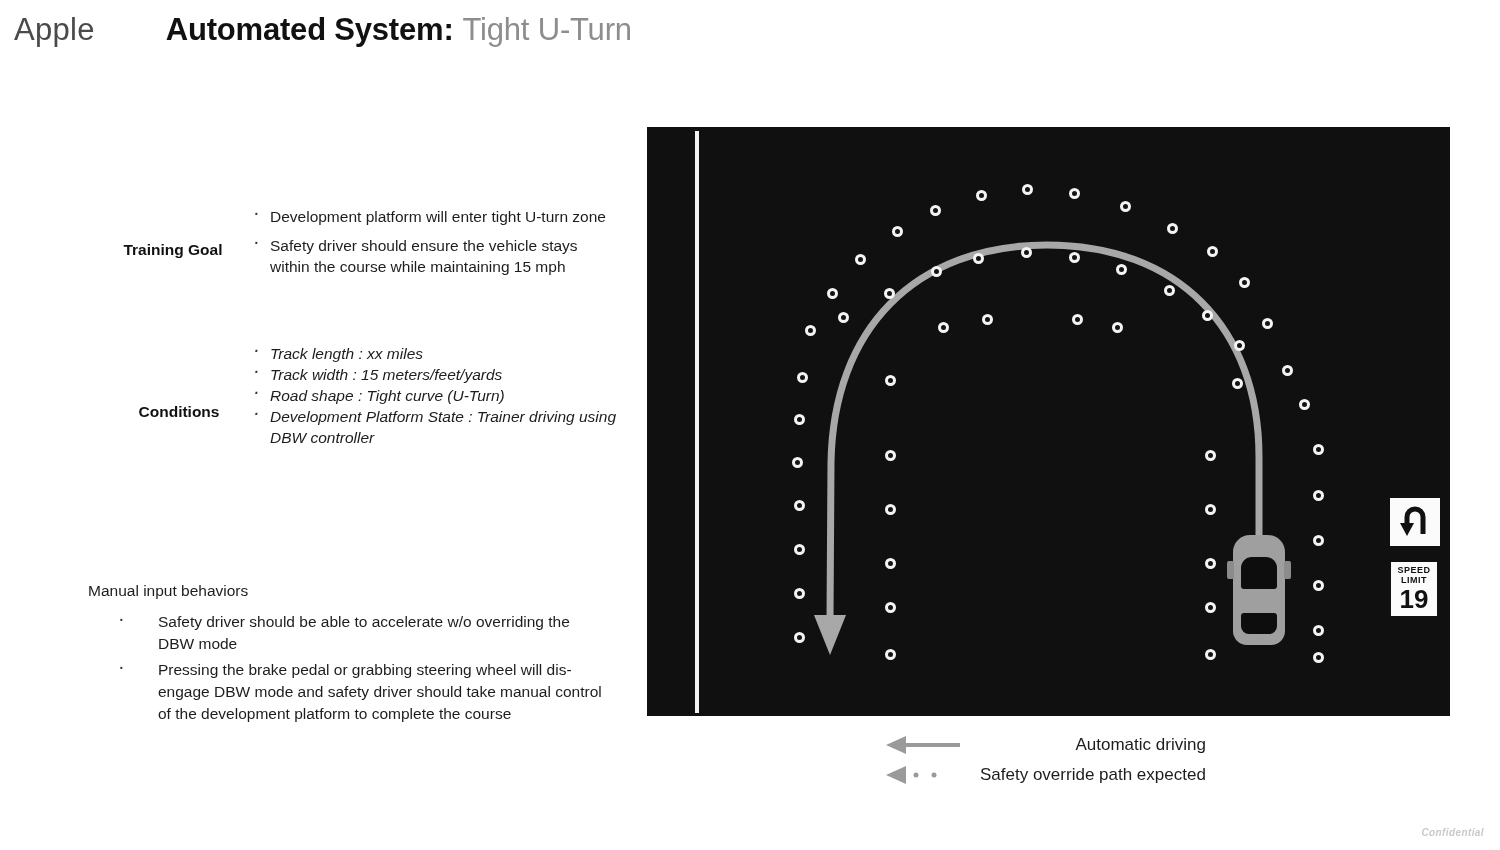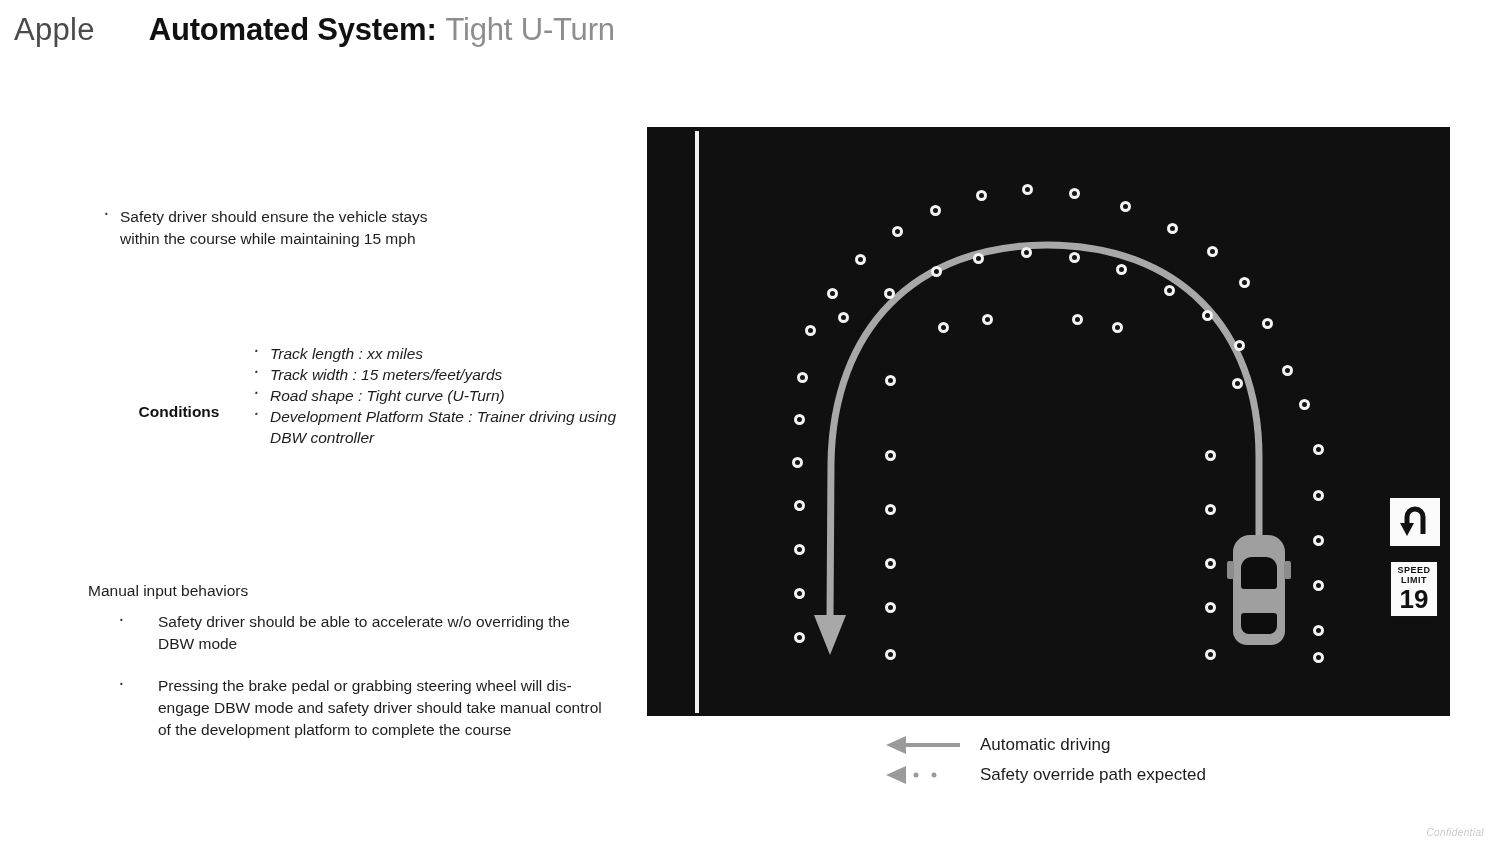--- a/index.html
+++ b/index.html
@@ -8,21 +8,21 @@
     background:#ffffff;
     font-family:"Liberation Sans", sans-serif;
     color:#1a1a1a;
     overflow:hidden;
     position:relative;
   }
 
   
   #header{
     position:absolute; left:14px; top:12px;
-    display:flex; align-items:baseline; gap:9px;
+    display:flex; align-items:baseline; gap:26px;
     white-space:nowrap;
   }
   #brand{
     font-size:31px; font-weight:400; color:#4a4a4a;
     letter-spacing:0.3px;
   }
   #title-wrap{ display:flex; align-items:baseline; gap:9px; }
   #title-main{
     font-size:31px; font-weight:700; color:#111111;
     letter-spacing:-0.2px;
@@ -59,21 +59,21 @@
 
   #sec-cond{ left:110px; top:343px; }
   #sec-cond .section-label{ margin-top:60px; width:138px; flex:0 0 138px; }
   #sec-cond .bullets{ width:380px; }
   #sec-cond .bullets li{ line-height:21px;font-style:italic; }
 
   #manual-block{ position:absolute; left:88px; top:582px; width:520px; }
   #manual-heading{ font-size:15.5px; color:#1d1d1d; margin-bottom:11px; }
   #manual-block .bullets{ width:470px; padding-left:48px; }
   #manual-block .bullets li{ line-height:22px; }
-  #manual-block .bullets li + li{ margin-top:20px; }
+  #manual-block .bullets li + li{ margin-top:4px; }
   #manual-block .bullets li:before{ left:-18px; }
 
   
   #diagram{
     position:absolute; left:647px; top:127px;
     width:803px; height:589px;
     background:#101010;
     overflow:hidden;
   }
   #lane-line{
@@ -131,45 +131,48 @@
     width:50px;height:58px;background:#fbfbfb;
     border:2px solid #111;
     display:flex;flex-direction:column;align-items:center;
     justify-content:flex-start; box-sizing:border-box; padding-top:3px;
   }
   .sp-word{ font-size:9px; font-weight:700; letter-spacing:0.5px; color:#111; line-height:10px; }
   .sp-num{ font-size:26px; font-weight:700; color:#111; line-height:26px; margin-top:1px; }
 
   
   #legend{ position:absolute; left:886px; top:730px; }
-  .legend-row{ display:flex; align-items:center; height:30px; }
+  .legend-row{ display:flex; align-items:center; height:30px;justify-content:space-between; }
   .legend-mark{ width:78px; height:22px; position:relative; flex:0 0 78px; }
   .legend-text{ font-size:17px; color:#1d1d1d; margin-left:16px; }
 
   #watermark{
     position:absolute; right:16px; bottom:12px;
     font-size:10px; color:#c9c9c9; font-style:italic;
     letter-spacing:0.4px;
+    font-weight:bold;
   }
 </style>
 </head>
 <body>
 
 <div id="header">
   <span id="brand">Apple</span>
   <span id="title-wrap">
     <span id="title-main">Automated System:</span>
     <span id="title-sub">Tight U-Turn</span>
   </span>
 </div>
 
 <div id="left-col">
 
   <div class="section" id="sec-goal">
+    <div class="section-label">Training Goal</div>
     <ul class="bullets">
+      <li>Development platform will enter tight U-turn zone</li>
       <li>Safety driver should ensure the vehicle stays within the course while maintaining 15 mph</li>
     </ul>
   </div>
 
   <div class="section" id="sec-cond">
     <div class="section-label">Conditions</div>
     <ul class="bullets">
       <li>Track length : xx miles</li>
       <li>Track width : 15 meters/feet/yards</li>
       <li>Road shape : Tight curve (U-Turn)</li>

